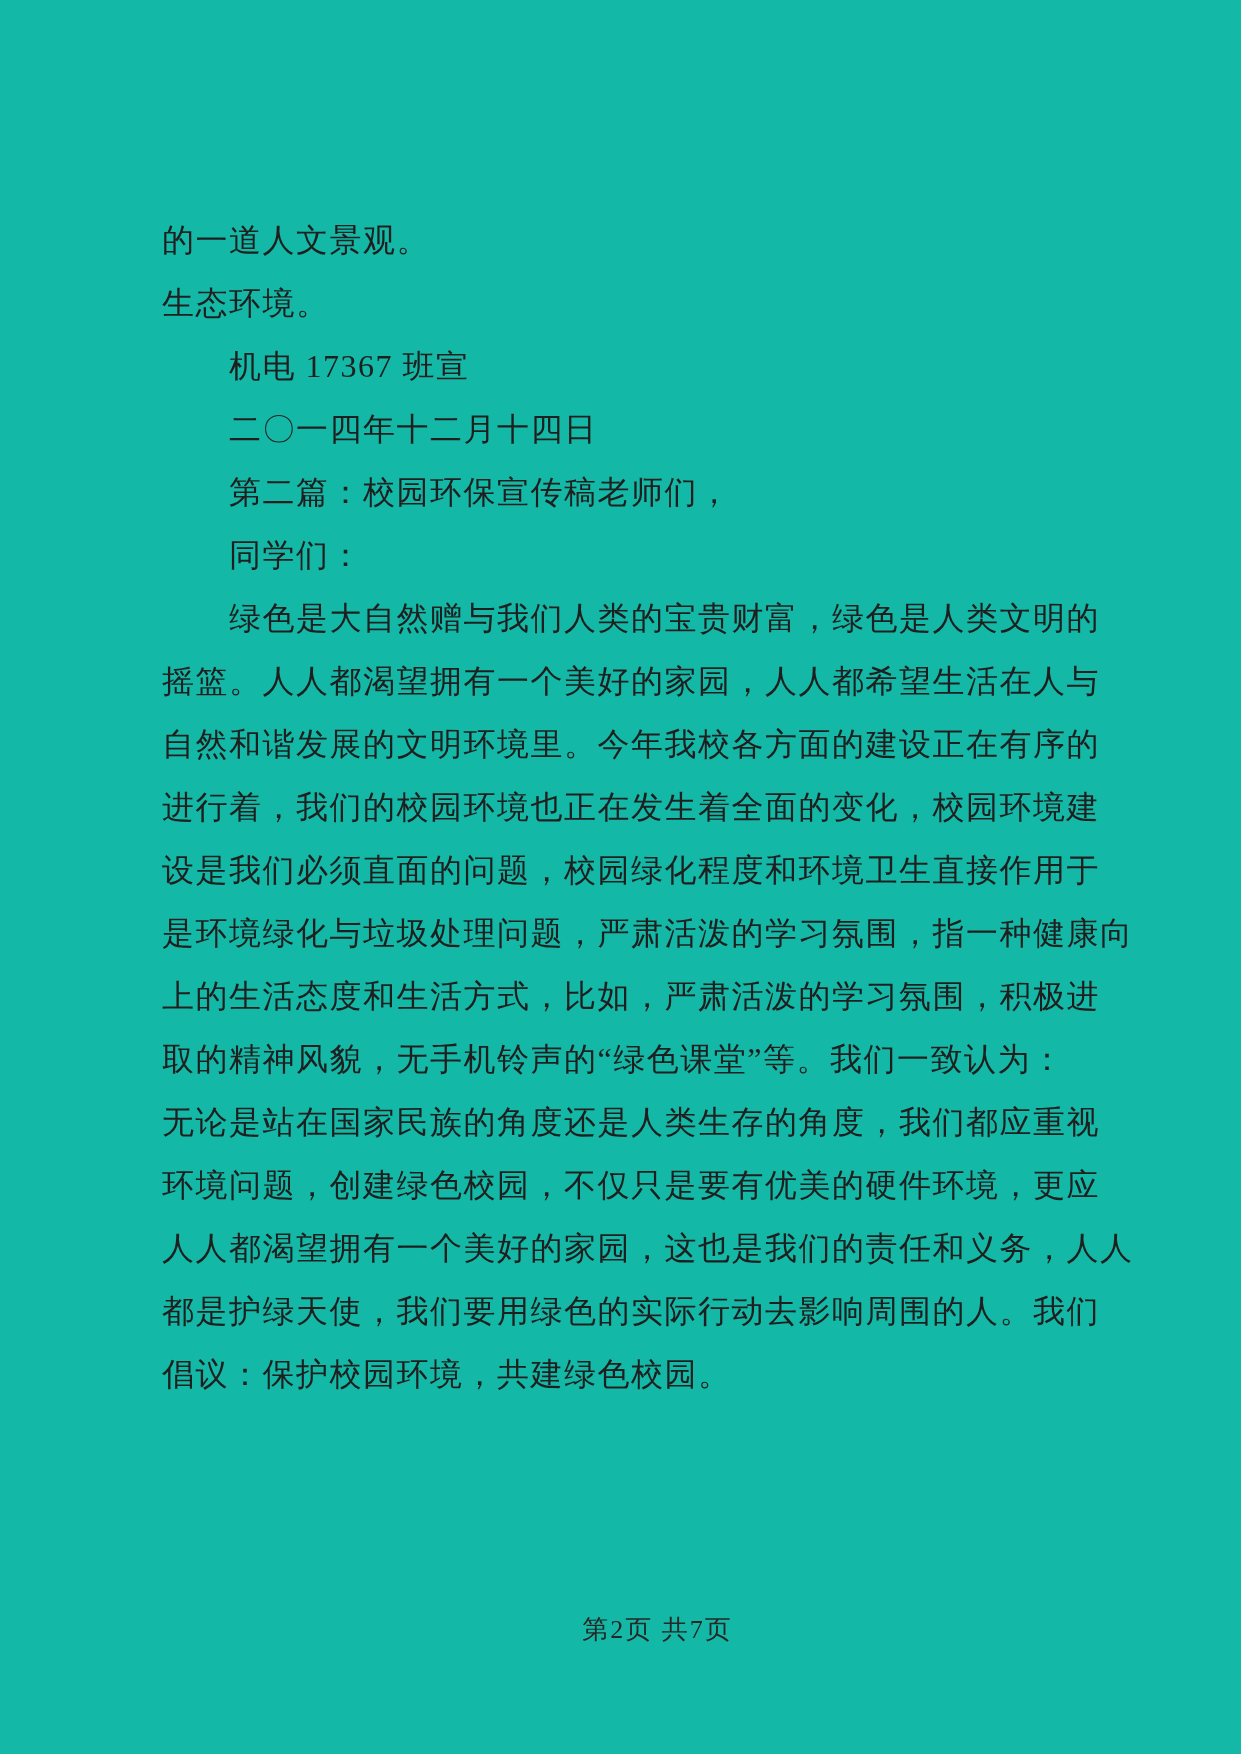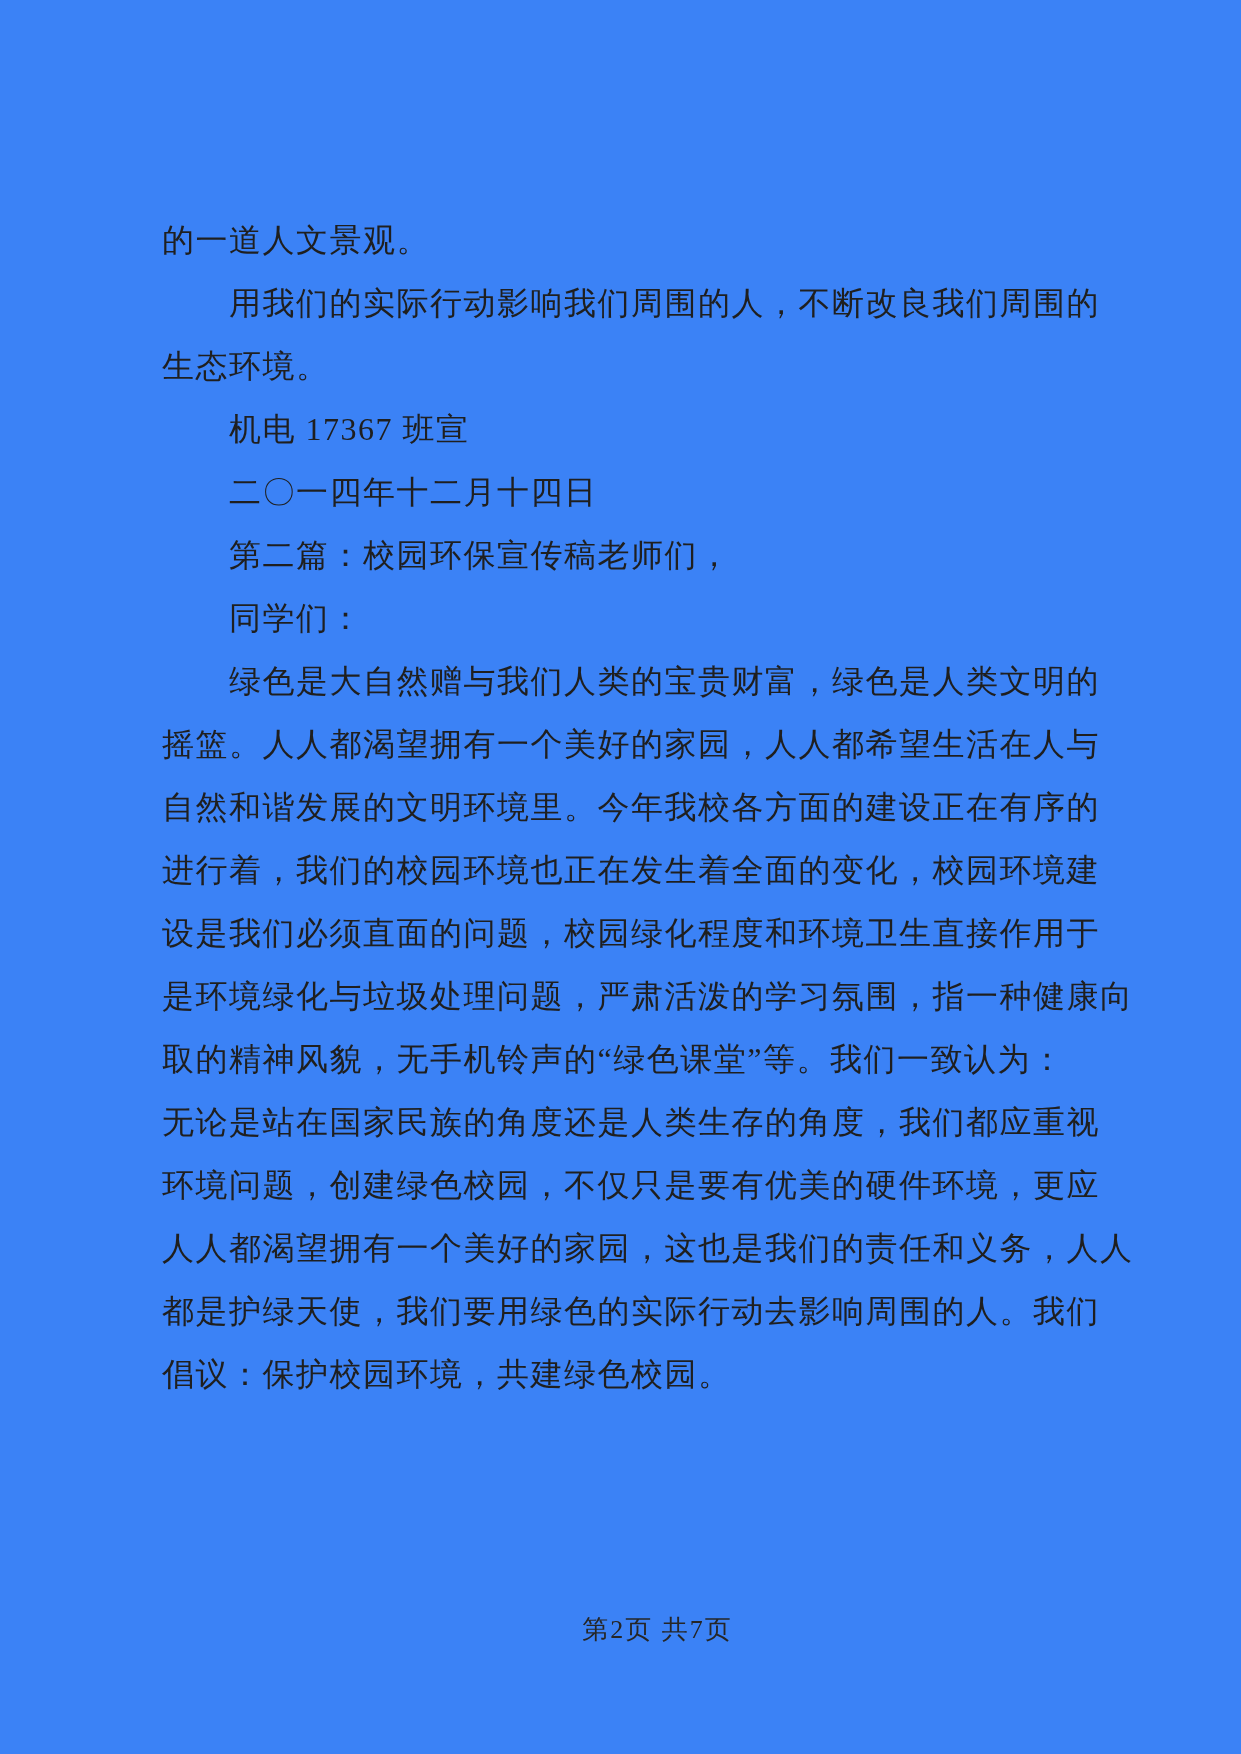--- a/index.html
+++ b/index.html
@@ -4,21 +4,21 @@
 <style>
   html, body {
     margin: 0;
     padding: 0;
     background: #ffffff;
   }
   .page {
     position: relative;
     width: 1241px;
     height: 1754px;
-    background: #3b82f6;
+    background: #14b8a6;
     overflow: hidden;
     font-family: "Liberation Serif", "DejaVu Serif", serif;
     color: #1f1f1f;
   }
   .doc-body {
     position: absolute;
     left: 162px;
     top: 209px;
     width: 935px;
   }
@@ -46,32 +46,32 @@
     line-height: 36px;
     color: #262626;
   }
 </style>
 </head>
 <body>
 
 <div class="page">
   <div class="doc-body">
       <div class="line">的一道人文景观。</div>
-      <div class="line indent">用我们的实际行动影响我们周围的人，不断改良我们周围的</div>
       <div class="line">生态环境。</div>
       <div class="line indent">机电 17367 班宣</div>
       <div class="line indent">二〇一四年十二月十四日</div>
       <div class="line indent">第二篇：校园环保宣传稿老师们，</div>
       <div class="line indent">同学们：</div>
       <div class="line indent">绿色是大自然赠与我们人类的宝贵财富，绿色是人类文明的</div>
       <div class="line">摇篮。人人都渴望拥有一个美好的家园，人人都希望生活在人与</div>
       <div class="line">自然和谐发展的文明环境里。今年我校各方面的建设正在有序的</div>
       <div class="line">进行着，我们的校园环境也正在发生着全面的变化，校园环境建</div>
       <div class="line">设是我们必须直面的问题，校园绿化程度和环境卫生直接作用于</div>
       <div class="line">是环境绿化与垃圾处理问题，严肃活泼的学习氛围，指一种健康向</div>
+      <div class="line">上的生活态度和生活方式，比如，严肃活泼的学习氛围，积极进</div>
       <div class="line">取的精神风貌，无手机铃声的“绿色课堂”等。我们一致认为：</div>
       <div class="line">无论是站在国家民族的角度还是人类生存的角度，我们都应重视</div>
       <div class="line">环境问题，创建绿色校园，不仅只是要有优美的硬件环境，更应</div>
       <div class="line">人人都渴望拥有一个美好的家园，这也是我们的责任和义务，人人</div>
       <div class="line">都是护绿天使，我们要用绿色的实际行动去影响周围的人。我们</div>
       <div class="line">倡议：保护校园环境，共建绿色校园。</div>
     </div>
   <div class="page-footer">
     <span>第2页 共7页</span>
   </div>

